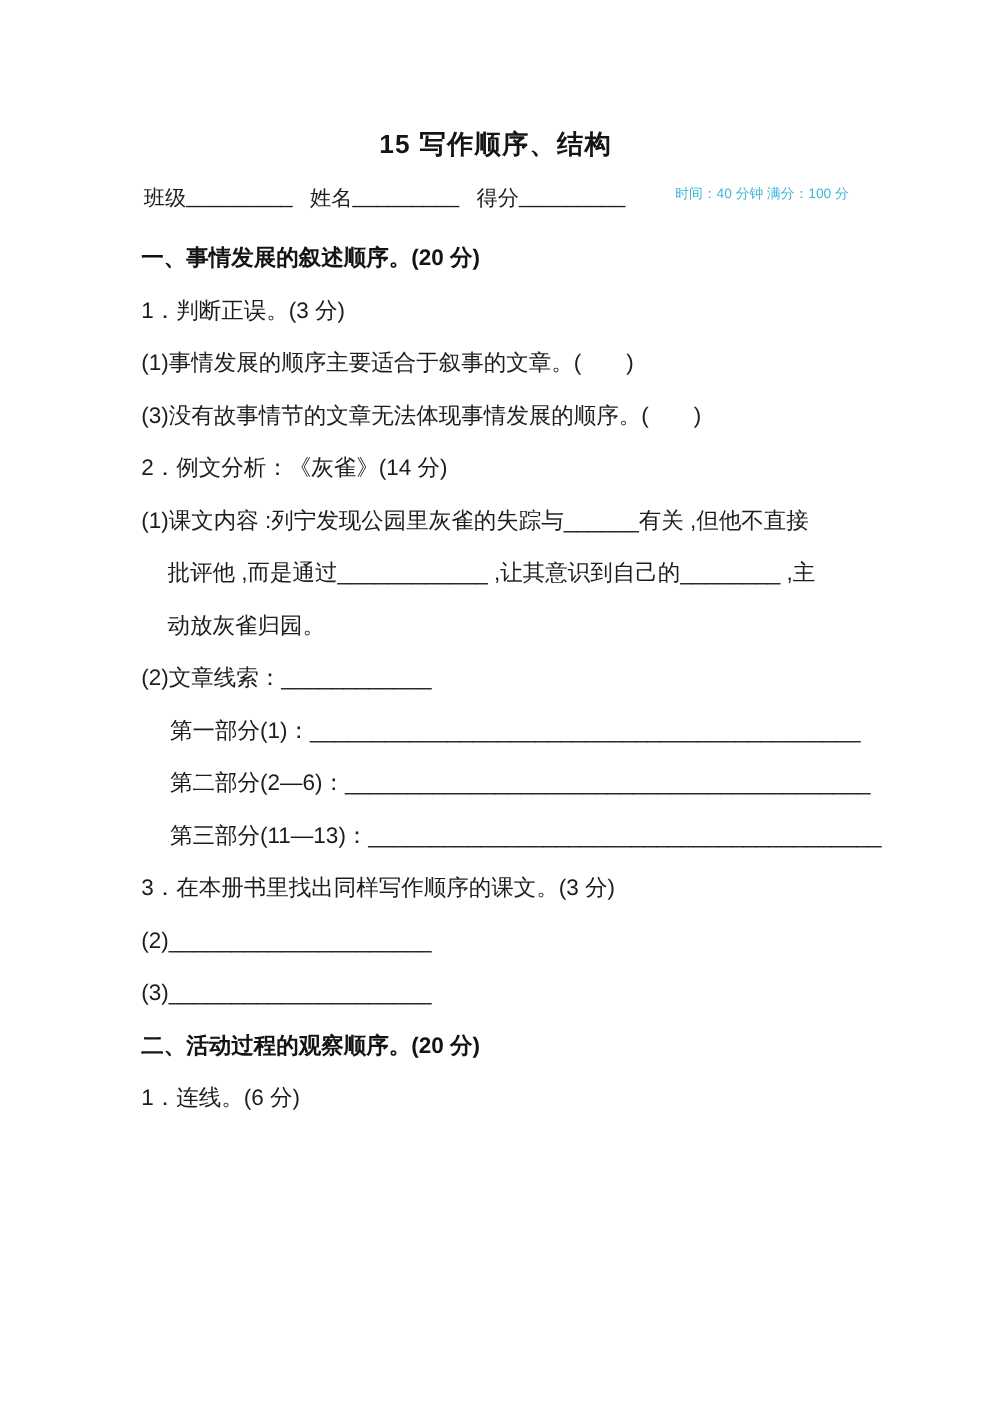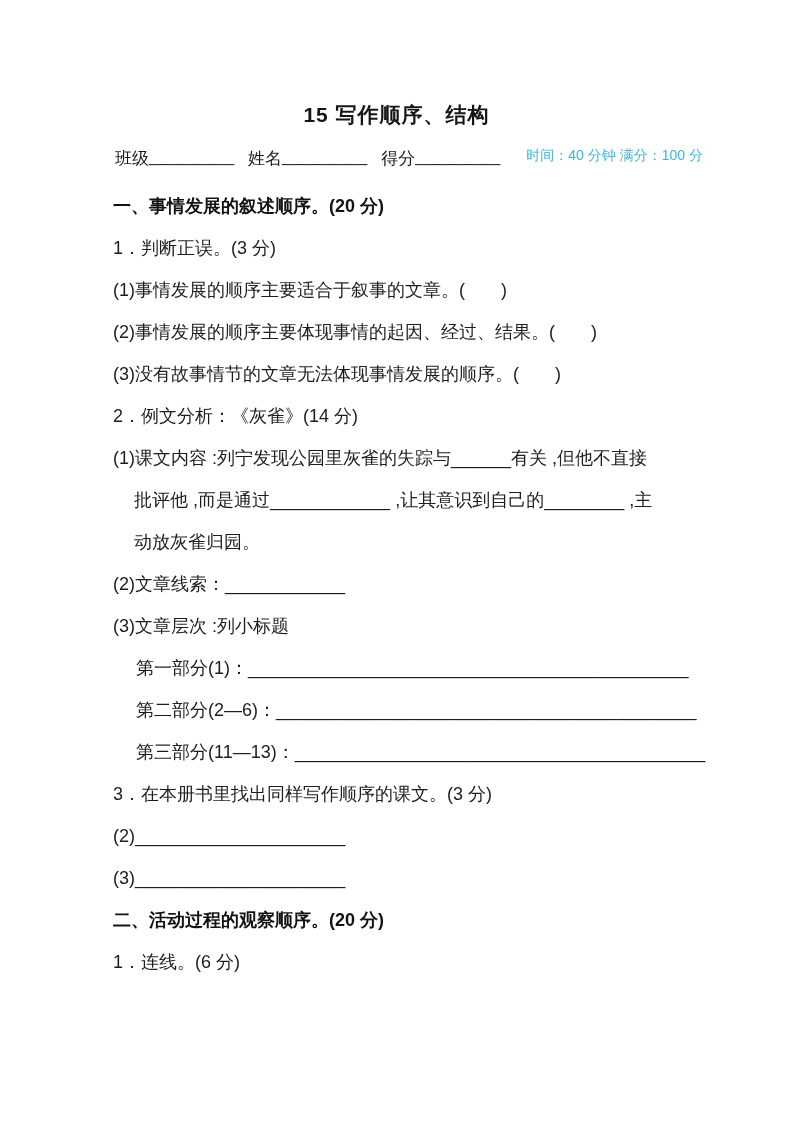--- a/index.html
+++ b/index.html
@@ -31,22 +31,22 @@
     width: 600px;
     display: flex;
     align-items: flex-start;
     font-size: 17px;
     white-space: nowrap;
   }
   .info-label { color: #1d1d1d; }
   .info-blank { color: #1d1d1d; margin-right: 14px; letter-spacing: 0; }
   .meta {
     color: #3eb5d8;
-    margin-left: 12px;
-    font-size: 14px;
+    margin-left: 26px;
+    font-size: 11px;
   }
   .content {
     position: absolute;
     top: 194px;
     left: 113px;
     width: 575px;
   }
   .line {
     height: 25px;
     line-height: 25px;
@@ -73,28 +73,26 @@
     <span class="info-blank">_________</span>
     <span class="info-label">得分</span>
     <span class="info-blank">_________</span>
     <span class="meta">时间：40 分钟 满分：100 分</span>
   </div>
 
   <div class="content">
     <div class="line section">一、事情发展的叙述顺序。(20 分)</div>
     <div class="line">1．判断正误。(3 分)</div>
     <div class="line">(1)事情发展的顺序主要适合于叙事的文章。(　　)</div>
-    <div class="line">(2)事情发展的顺序主要体现事情的起因、经过、结果。(　　)</div>
     <div class="line">(3)没有故事情节的文章无法体现事情发展的顺序。(　　)</div>
     <div class="line">2．例文分析：《灰雀》(14 分)</div>
     <div class="line">(1)课文内容 :列宁发现公园里灰雀的失踪与______有关 ,但他不直接</div>
     <div class="line indent">批评他 ,而是通过____________ ,让其意识到自己的________ ,主</div>
     <div class="line indent">动放灰雀归园。</div>
     <div class="line">(2)文章线索：____________</div>
-    <div class="line">(3)文章层次 :列小标题</div>
     <div class="line indent2">第一部分(1)：____________________________________________</div>
     <div class="line indent2">第二部分(2—6)：__________________________________________</div>
     <div class="line indent2">第三部分(11—13)：_________________________________________</div>
     <div class="line">3．在本册书里找出同样写作顺序的课文。(3 分)</div>
     <div class="line">(2)_____________________</div>
     <div class="line">(3)_____________________</div>
     <div class="line section">二、活动过程的观察顺序。(20 分)</div>
     <div class="line">1．连线。(6 分)</div>
   </div>
 

